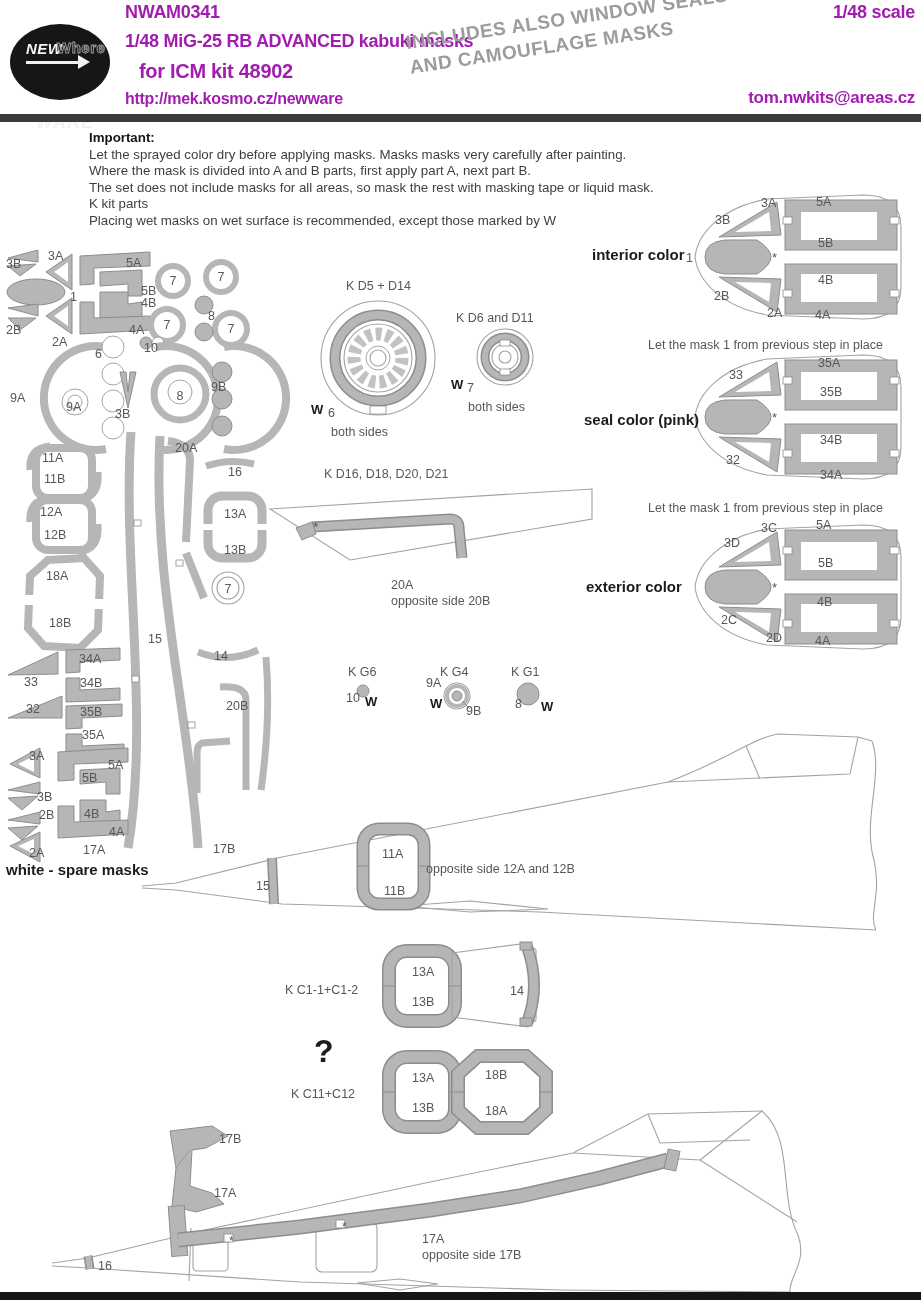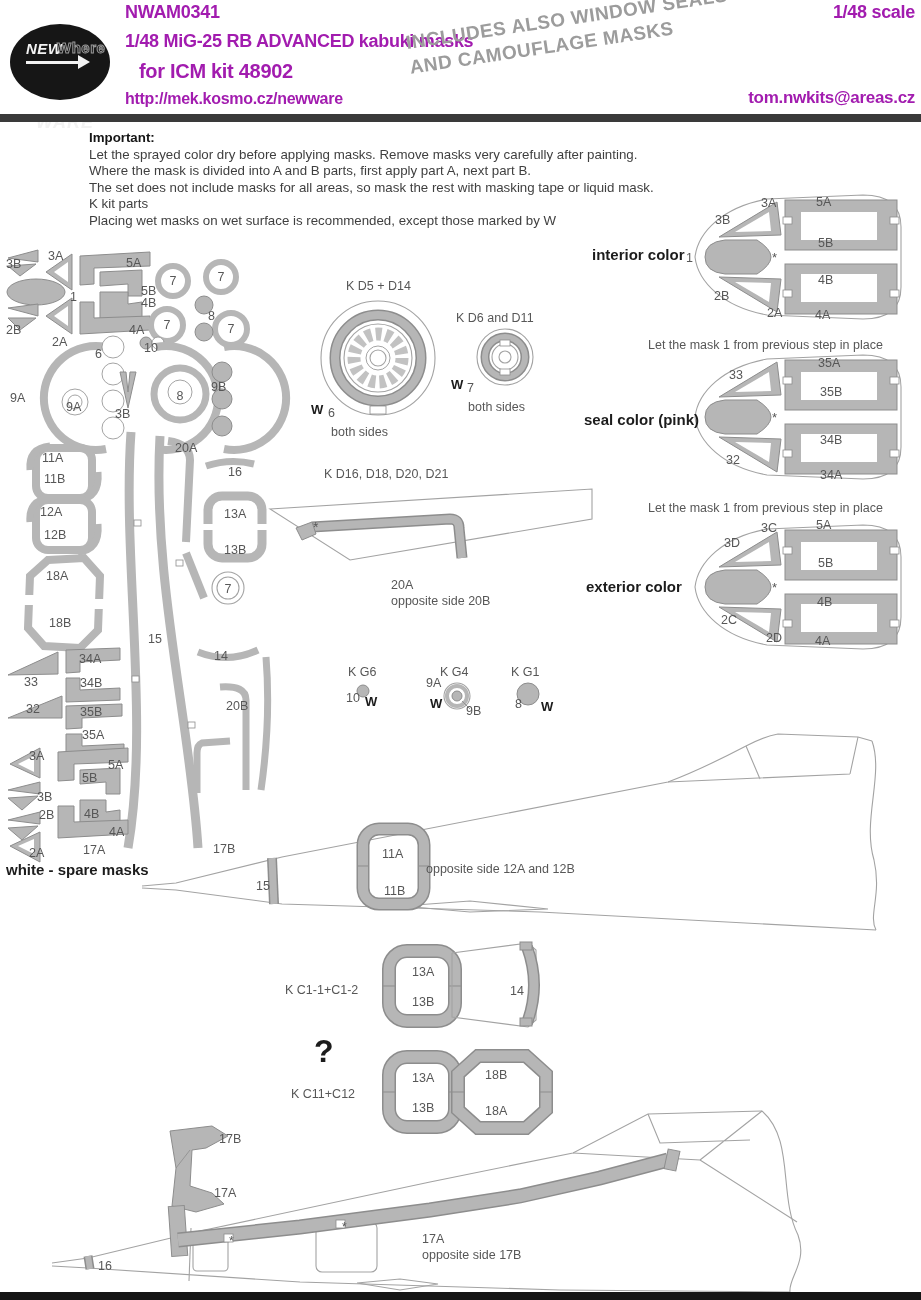--- a/index.html
+++ b/index.html
@@ -410,21 +410,21 @@
   <div id="banner">
     <div>INCLUDES ALSO WINDOW SEALS</div>
     <div>AND CAMOUFLAGE MASKS</div>
   </div>
   <div id="hdr-bar"></div>
   <div id="ftr-bar"></div>
 
   <div id="instr">
     <div id="instr-head">Important:</div>
     <div id="instr-lines">
-        <div>Let the sprayed color dry before applying masks. Remove masks very carefully after painting.</div>
+        <div>Let the sprayed color dry before applying masks. Masks masks very carefully after painting.</div>
         <div>Where the mask is divided into A and B parts, first apply part A, next part B.</div>
         <div>The set does not include masks for all areas, so mask the rest with masking tape or liquid mask.</div>
         <div>K kit parts</div>
         <div>Placing wet masks on wet surface is recommended, except those marked by W</div>
       </div>
   </div>
 
 </div>
 
 </body></html>

